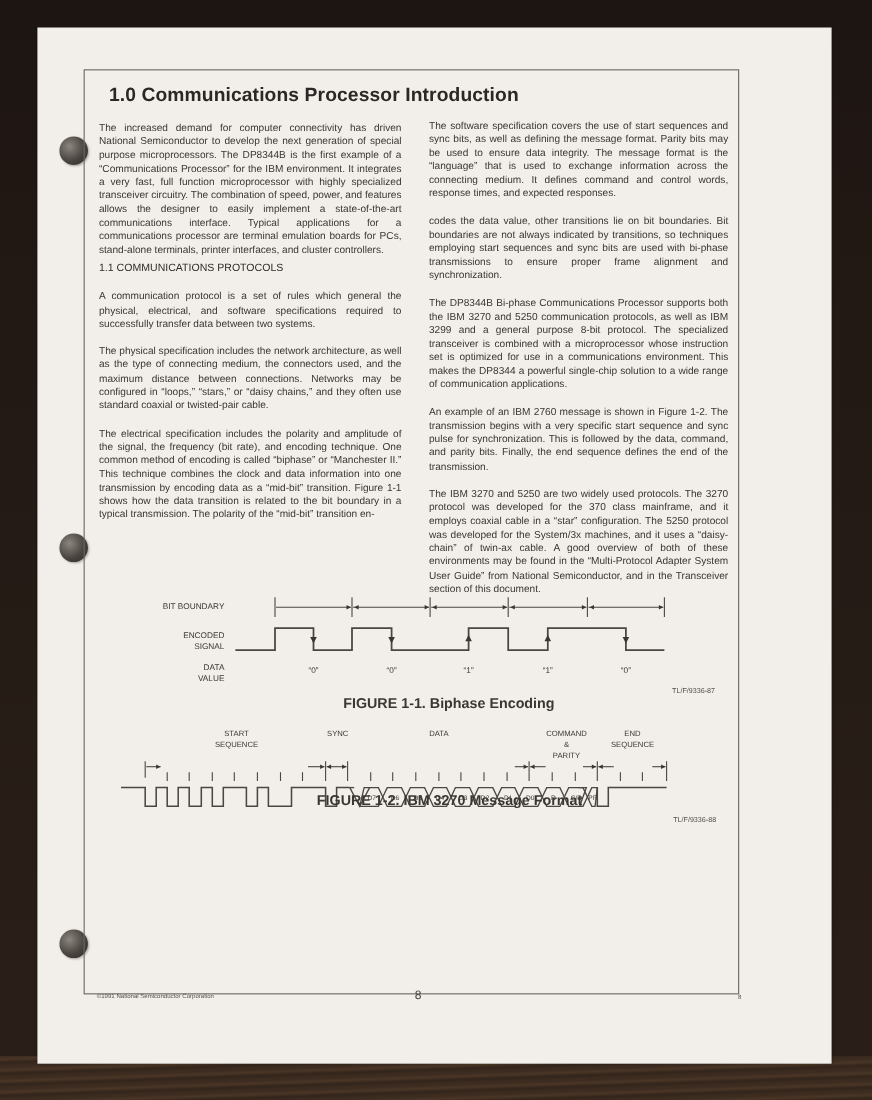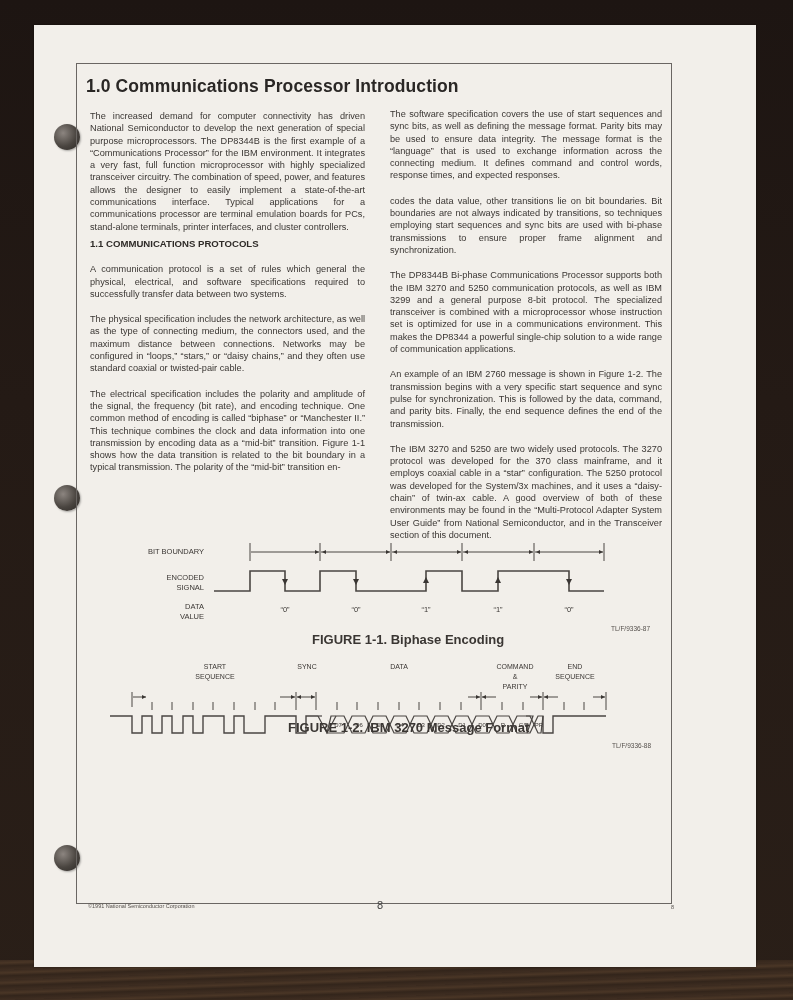--- a/index.html
+++ b/index.html
@@ -20,29 +20,29 @@
   .hole {
     position:absolute; width:26px; height:26px; border-radius:50%;
     background: radial-gradient(circle at 35% 35%, #8c8580 0%, #4a4540 55%, #2b2724 100%);
     box-shadow: 1px 1px 2px rgba(0,0,0,0.3);
   }
   .frame {
     position:absolute; left:76px; top:63px; width:594px; height:839px;
     border:1px solid #6a6663;
   }
   .title {
-    position:absolute; left:86px; top:76px;
+    position:absolute; left:99px; top:76px;
     font-size:17.5px; font-weight:bold; color:#2a2725; letter-spacing:0.1px;
   }
   .col {
     position:absolute; font-size:9.2px; line-height:12.3px; color:#3a3633;
     text-align:justify;
   }
   .col p { margin:13px 0 5px 0; }
-  .col h3 { margin:2px 0 5px 0; font-size:9.6px; font-weight:bold; color:#2f2b28; }
+  .col h3 { margin:2px 0 5px 0; font-size:9.6px; font-weight:normal; color:#2f2b28; }
   .col-left { left:90px; top:97px; width:275px; }
   .col-right { left:390px; top:95px; width:272px; }
   .fig { position:absolute; left:0; top:0; width:793px; height:1000px; pointer-events:none; }
   .fig text { font-family:"Liberation Sans", sans-serif; fill:#3a3633; }
   .caption {
     position:absolute; font-size:13px; font-weight:bold; color:#3a3633;
   }
   .ref { position:absolute; font-size:6.5px; color:#55504c; }
   .footer-left { position:absolute; left:88px; top:903px; font-size:5.5px; color:#55504c; }
   .footer-page { position:absolute; left:377px; top:899px; font-size:11px; color:#444; }

